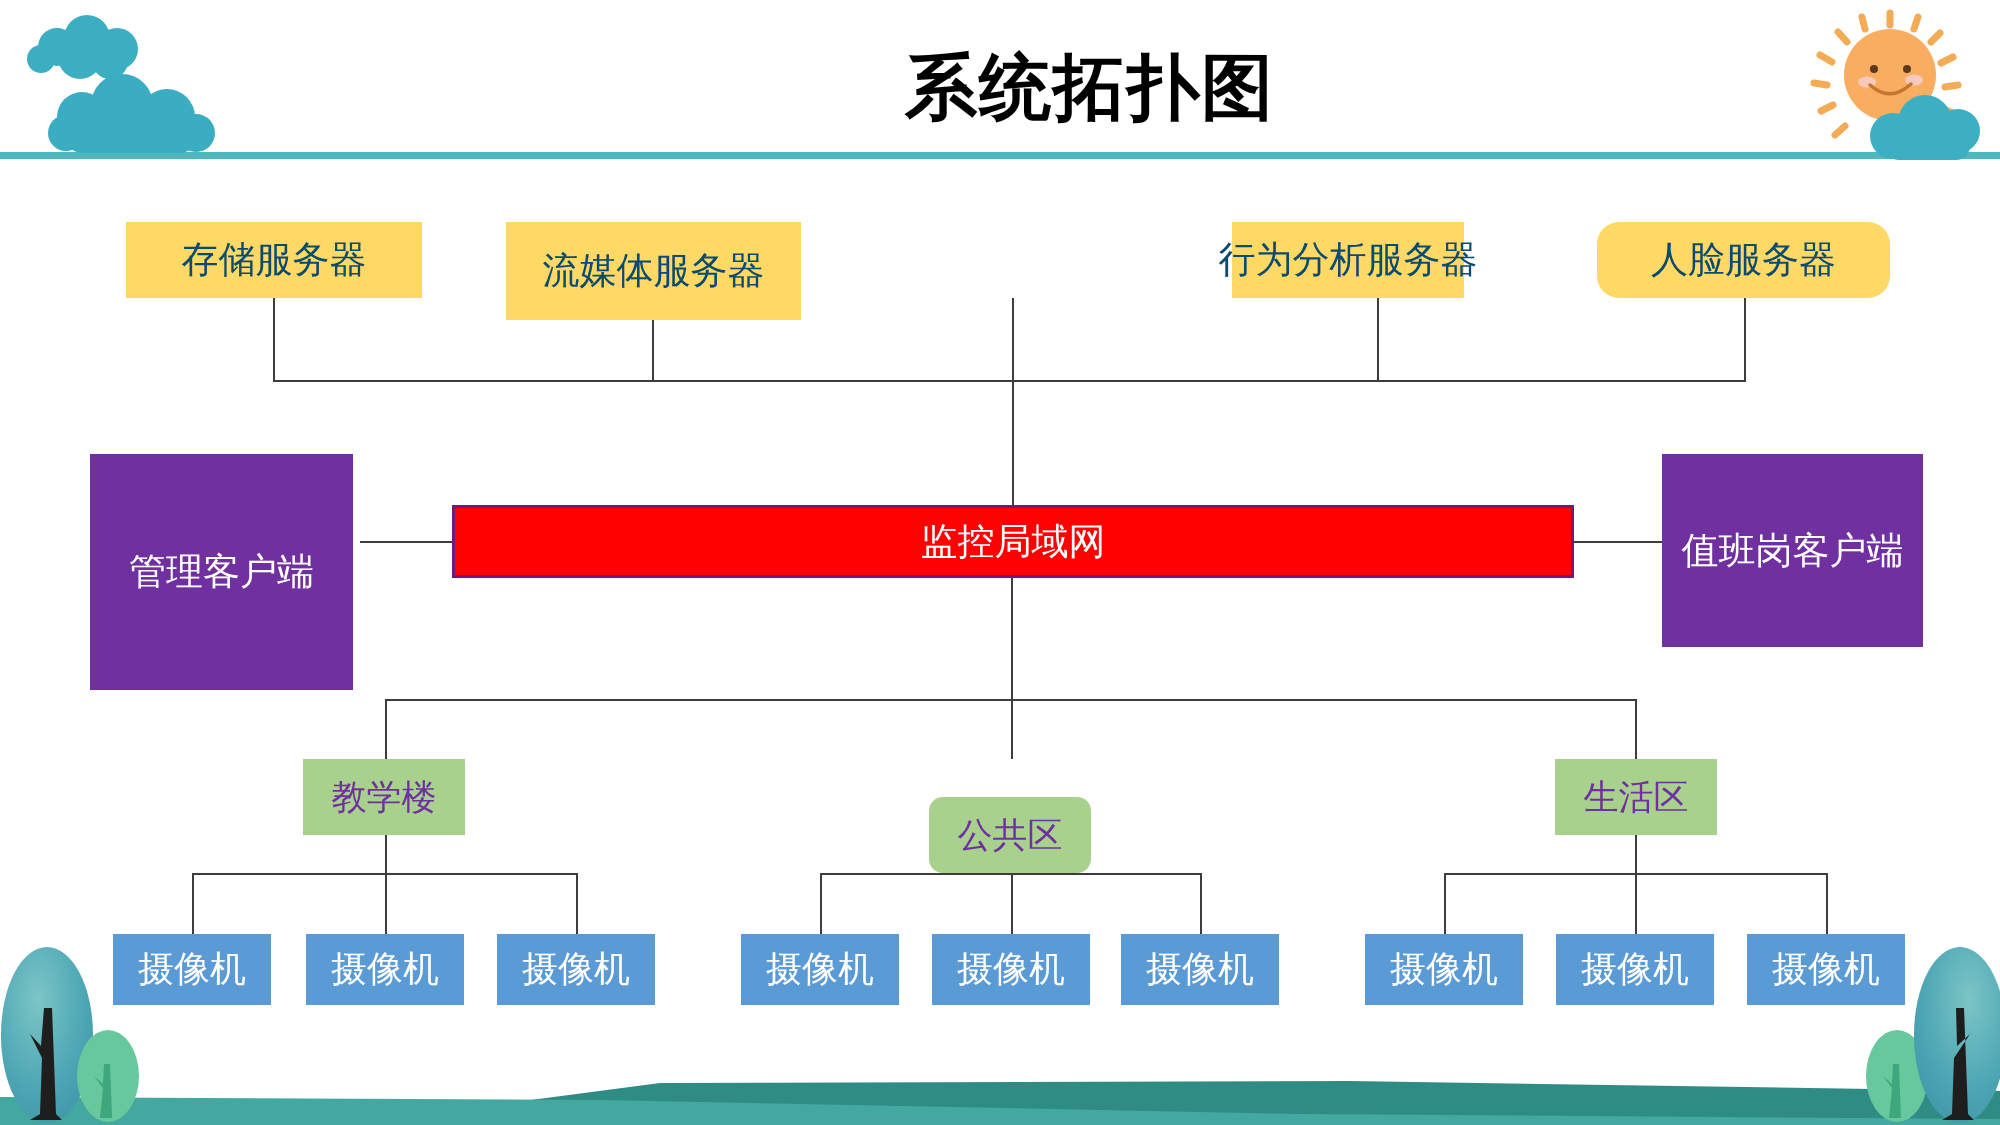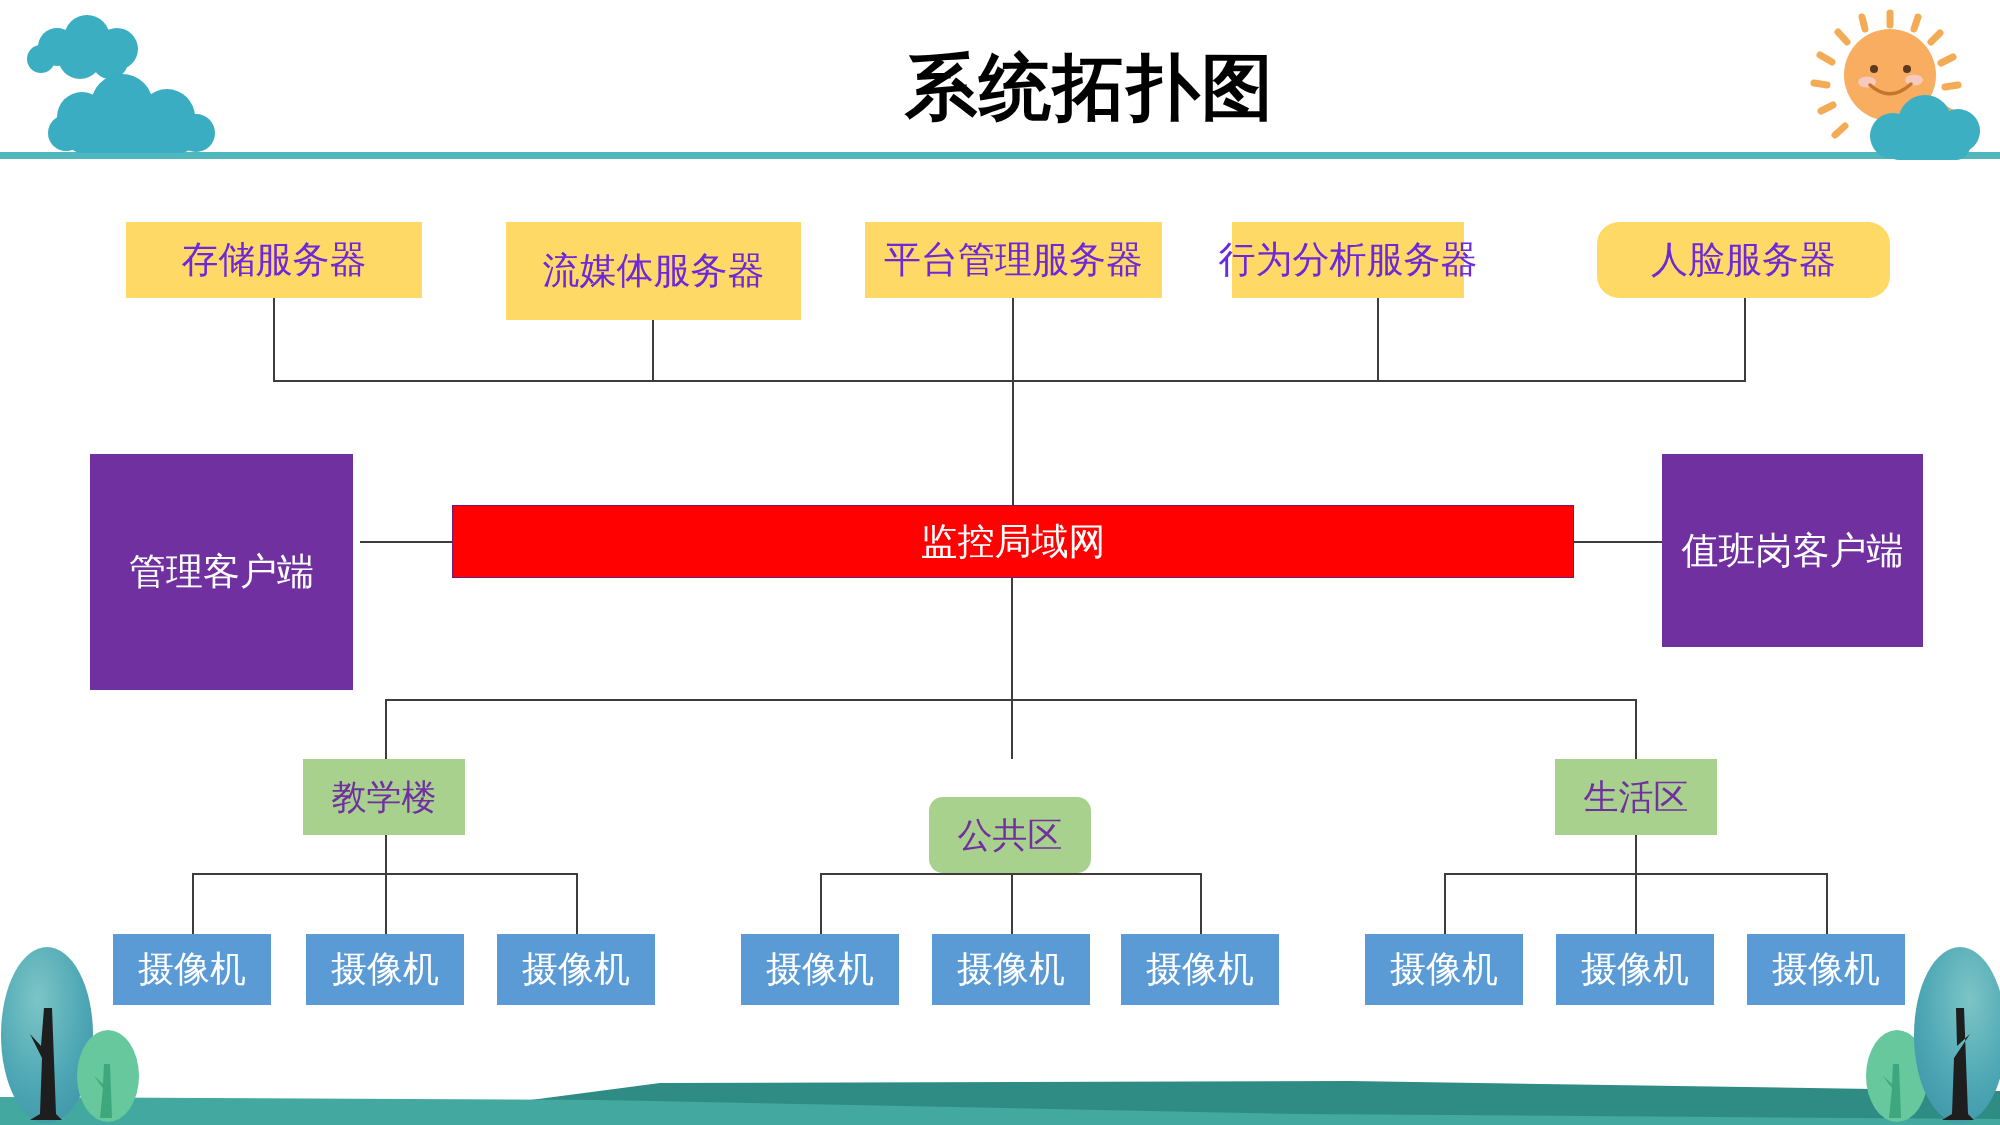--- a/index.html
+++ b/index.html
@@ -4,23 +4,23 @@
 <style>
   html,body{margin:0;padding:0;background:#888;}
   #slide{
     position:relative;width:2000px;height:1125px;background:#ffffff;
     overflow:hidden;font-family:"Liberation Sans",sans-serif;
   }
   .node{
     position:absolute;display:flex;align-items:center;justify-content:center;
     text-align:center;box-sizing:border-box;white-space:nowrap;
   }
-  .server{background:#FFD966;color:#6d28d9;font-size:37px;}
+  .server{background:#FFD966;color:#0c4a6e;font-size:37px;}
   .client{background:#7030A0;color:#ffffff;font-size:37px;}
-  .network{background:#FE0100;color:#ffffff;font-size:37px;border:1px solid #701a75;}
+  .network{background:#FE0100;color:#ffffff;font-size:37px;border:3px solid #701a75;}
   .area{background:#A9D18E;color:#7030A0;font-size:35px;}
   .camera{background:#5B9BD5;color:#ffffff;font-size:36px;}
   .line{position:absolute;background:#3d3d3d;}
   .hline{height:2px;}
   .vline{width:2px;}
   #title{
     position:absolute;left:870;top:40px;left:870px;width:440px;
     text-align:center;font-size:72px;font-weight:bold;color:#000;
     letter-spacing:2px;
   }
@@ -74,23 +74,20 @@
   <div class="line vline" style="left:1444px;top:873px;height:61px;"></div>
   <div class="line vline" style="left:1635px;top:873px;height:61px;"></div>
   <div class="line vline" style="left:1826px;top:873px;height:61px;"></div>
 
   <div class="node server" style="left:126px;top:222px;width:296px;height:76px;">
     <span>存储服务器</span>
   </div>
   <div class="node server" style="left:506px;top:222px;width:295px;height:98px;">
     <span>流媒体服务器</span>
   </div>
-  <div class="node server" style="left:865px;top:222px;width:297px;height:76px;">
-    <span>平台管理服务器</span>
-  </div>
   <div class="node server" style="left:1232px;top:222px;width:232px;height:76px;">
     <span>行为分析服务器</span>
   </div>
   <div class="node server" style="left:1597px;top:222px;width:293px;height:76px;border-radius:22px;">
     <span>人脸服务器</span>
   </div>
 
   <div class="node client" style="left:90px;top:454px;width:263px;height:236px;">
     <span>管理客户端</span>
   </div>

